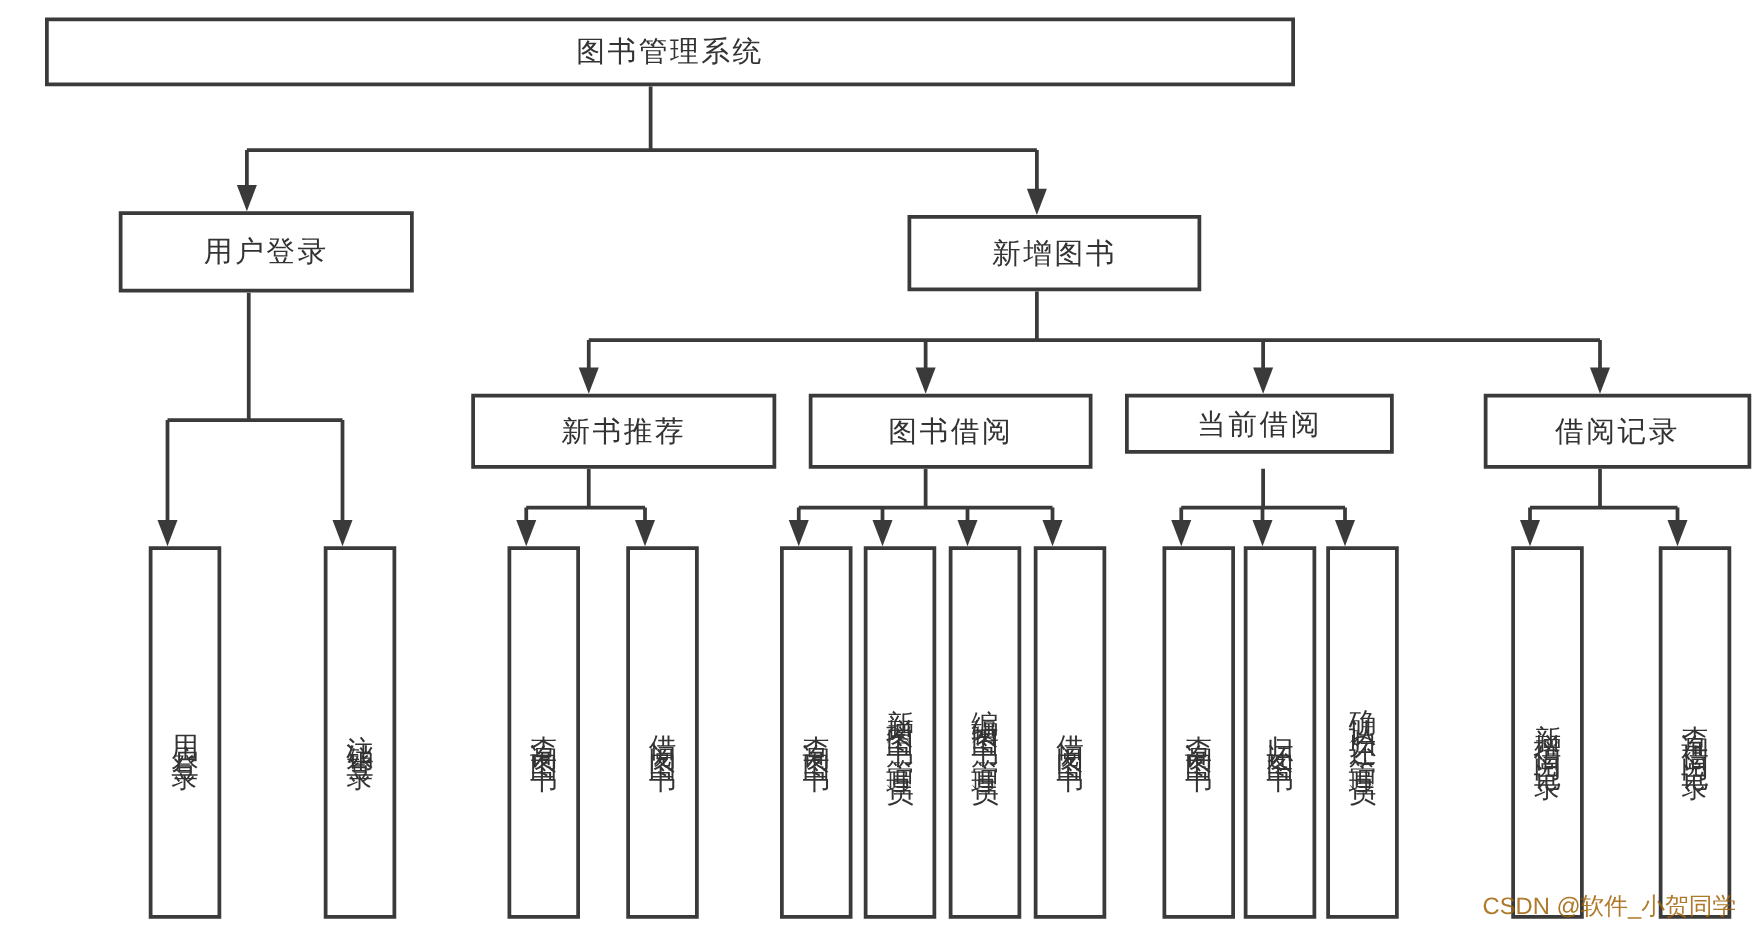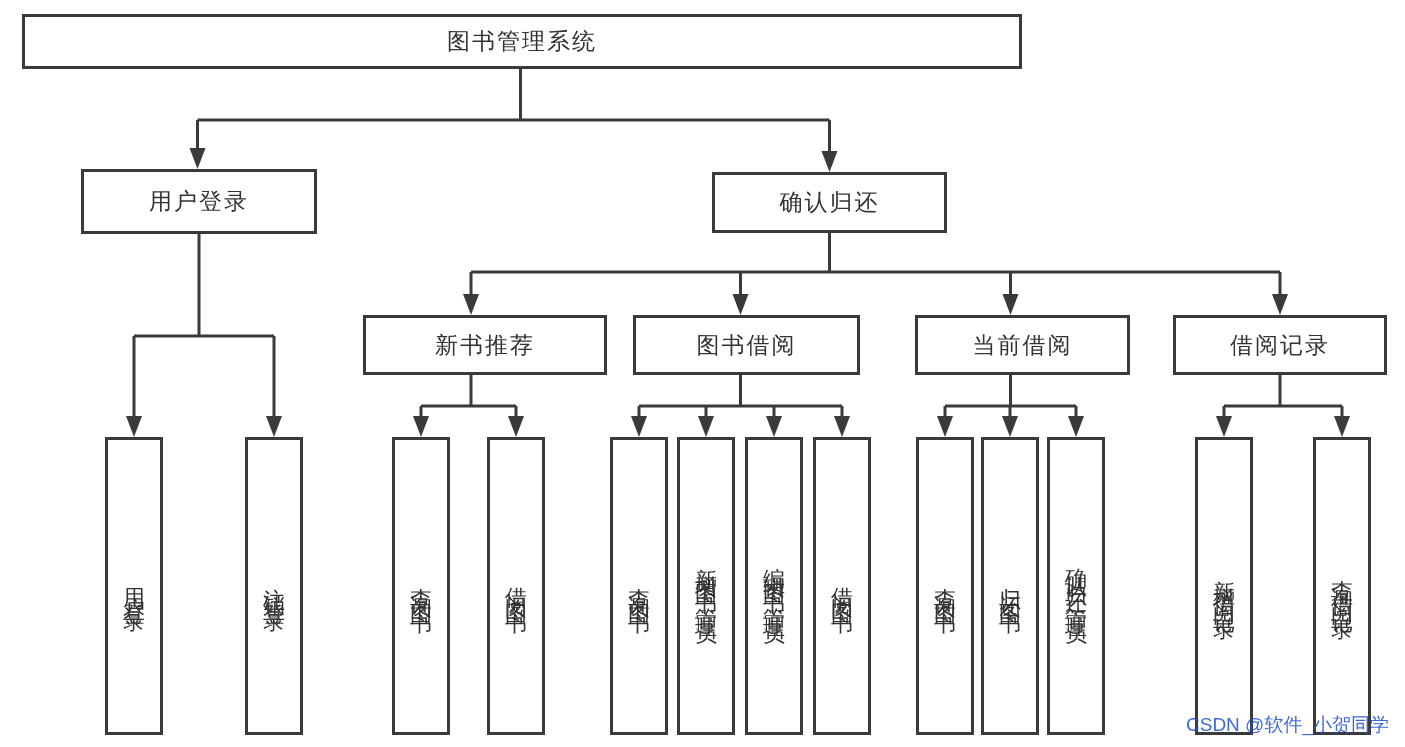--- a/index.html
+++ b/index.html
@@ -20,39 +20,40 @@
   }
   .box {
     position: absolute;
     background: #ffffff;
     border: 3px solid #3a3a3a;
     color: #333333;
     display: flex;
     align-items: center;
     justify-content: center;
     z-index: 2;
+    margin-left: 14px;
   }
   .box.h {
     font-size: 23px;
     letter-spacing: 2px;
     white-space: nowrap;
   }
   .box.v {
     font-size: 22px;
     writing-mode: vertical-lr;
     text-orientation: mixed;
     letter-spacing: 8px;
     line-height: 1;
   }
   .watermark {
     position: absolute;
     left: 1186px;
     top: 712px;
     font-size: 19px;
-    color: #1d4ed8;
+    color: #a16207;
     opacity: 0.85;
     white-space: nowrap;
     z-index: 5;
   }
 </style>
 </head>
 <body>
 
 <div class="canvas">
 
@@ -102,25 +103,25 @@
     <g>
       <path d="M1280 375 V406 M1224 406 H1342 M1224 406 V420 M1342 406 V420"></path>
       <polygon points="1216,416 1232,416 1224,437" fill="#3a3a3a" stroke="none"></polygon>
       <polygon points="1334,416 1350,416 1342,437" fill="#3a3a3a" stroke="none"></polygon>
     </g>
   </svg>
 
   <div class="box h" style="left:22px; top:14px; width:1000px; height:55px;">图书管理系统</div>
 
   <div class="box h" style="left:81px; top:169px; width:236px; height:65px;">用户登录</div>
-  <div class="box h" style="left:712px; top:172px; width:235px; height:61px;">确认归还</div>
+  <div class="box h" style="left:712px; top:172px; width:235px; height:61px;">新增图书</div>
 
   <div class="box h" style="left:363px; top:315px; width:244px; height:60px;">新书推荐</div>
   <div class="box h" style="left:633px; top:315px; width:227px; height:60px;">图书借阅</div>
-  <div class="box h" style="left:915px; top:315px; width:215px; height:60px;">当前借阅</div>
+  <div class="box h" style="left:886px; top:315px; width:215px; height:48px;">当前借阅</div>
   <div class="box h" style="left:1173px; top:315px; width:214px; height:60px;">借阅记录</div>
 
   <div class="box v" style="left:105px; top:437px; width:58px; height:298px;">用户登录</div>
   <div class="box v" style="left:245px; top:437px; width:58px; height:298px;">注销登录</div>
 
   <div class="box v" style="left:392px; top:437px; width:58px; height:298px;">查询图书</div>
   <div class="box v" style="left:487px; top:437px; width:58px; height:298px;">借阅图书</div>
 
   <div class="box v" style="left:610px; top:437px; width:58px; height:298px;">查询图书</div>
   <div class="box v" style="left:677px; top:437px; width:58px; height:298px;">新增图书（管理员）</div>

